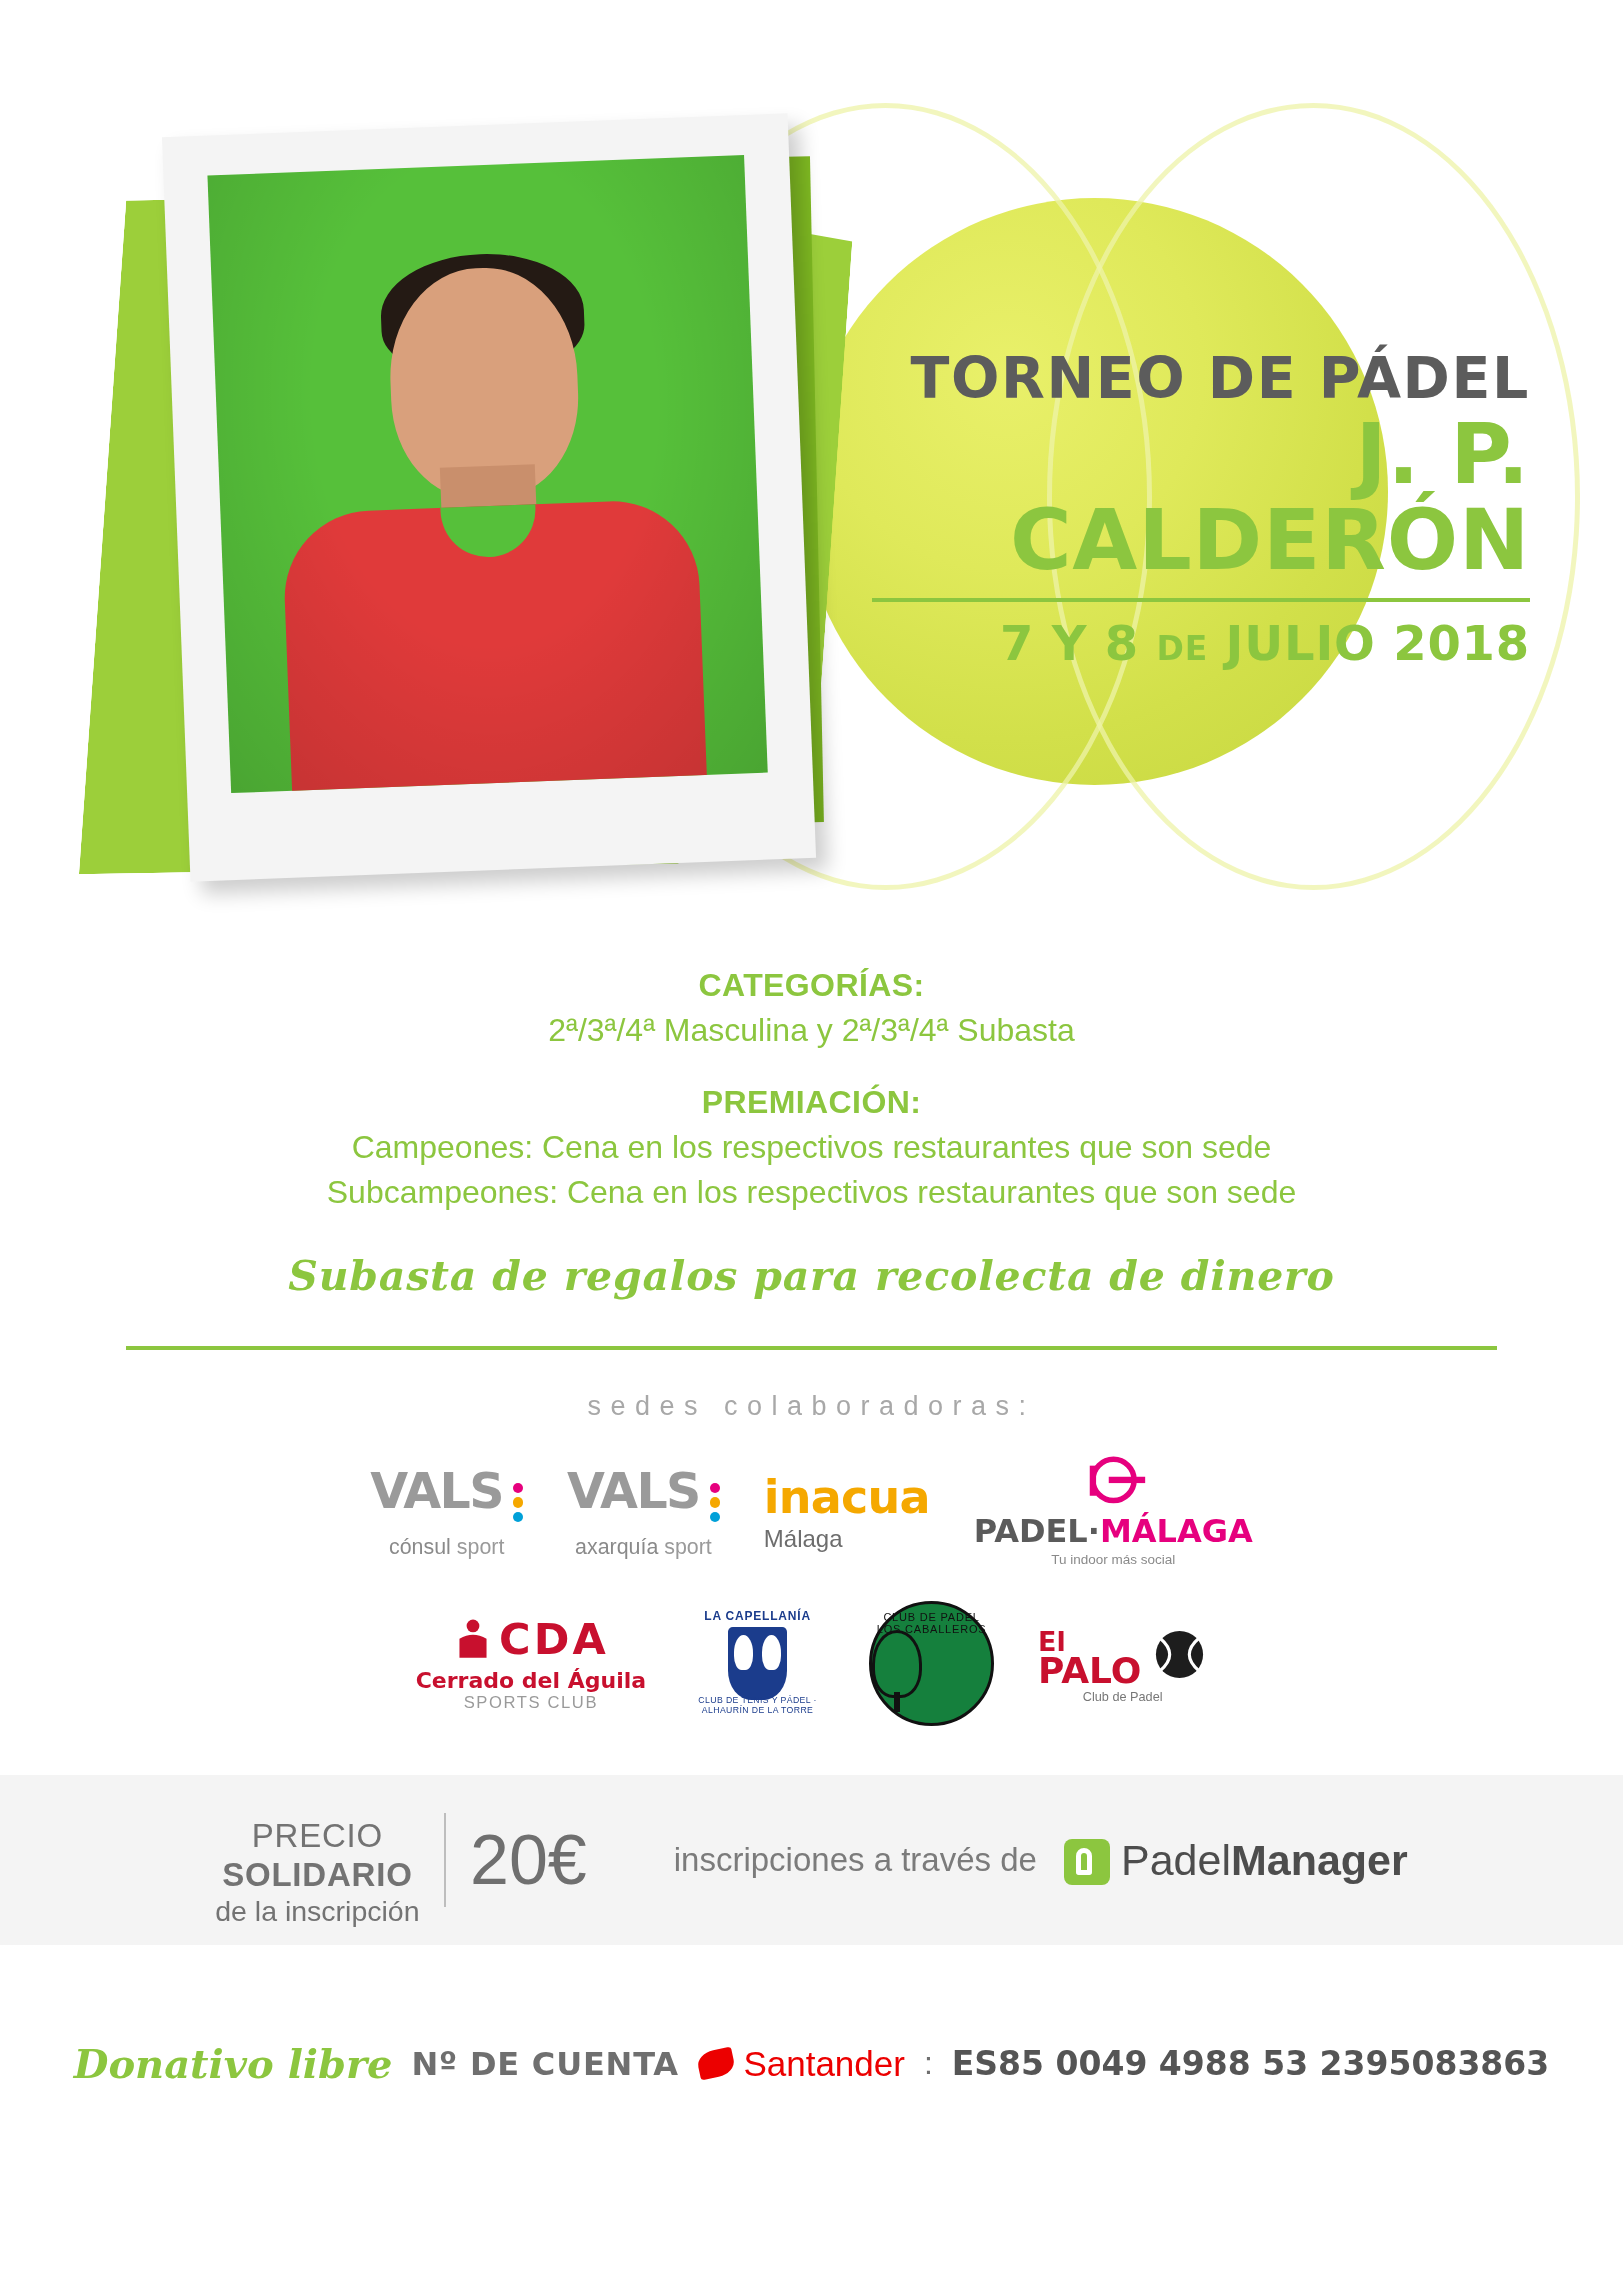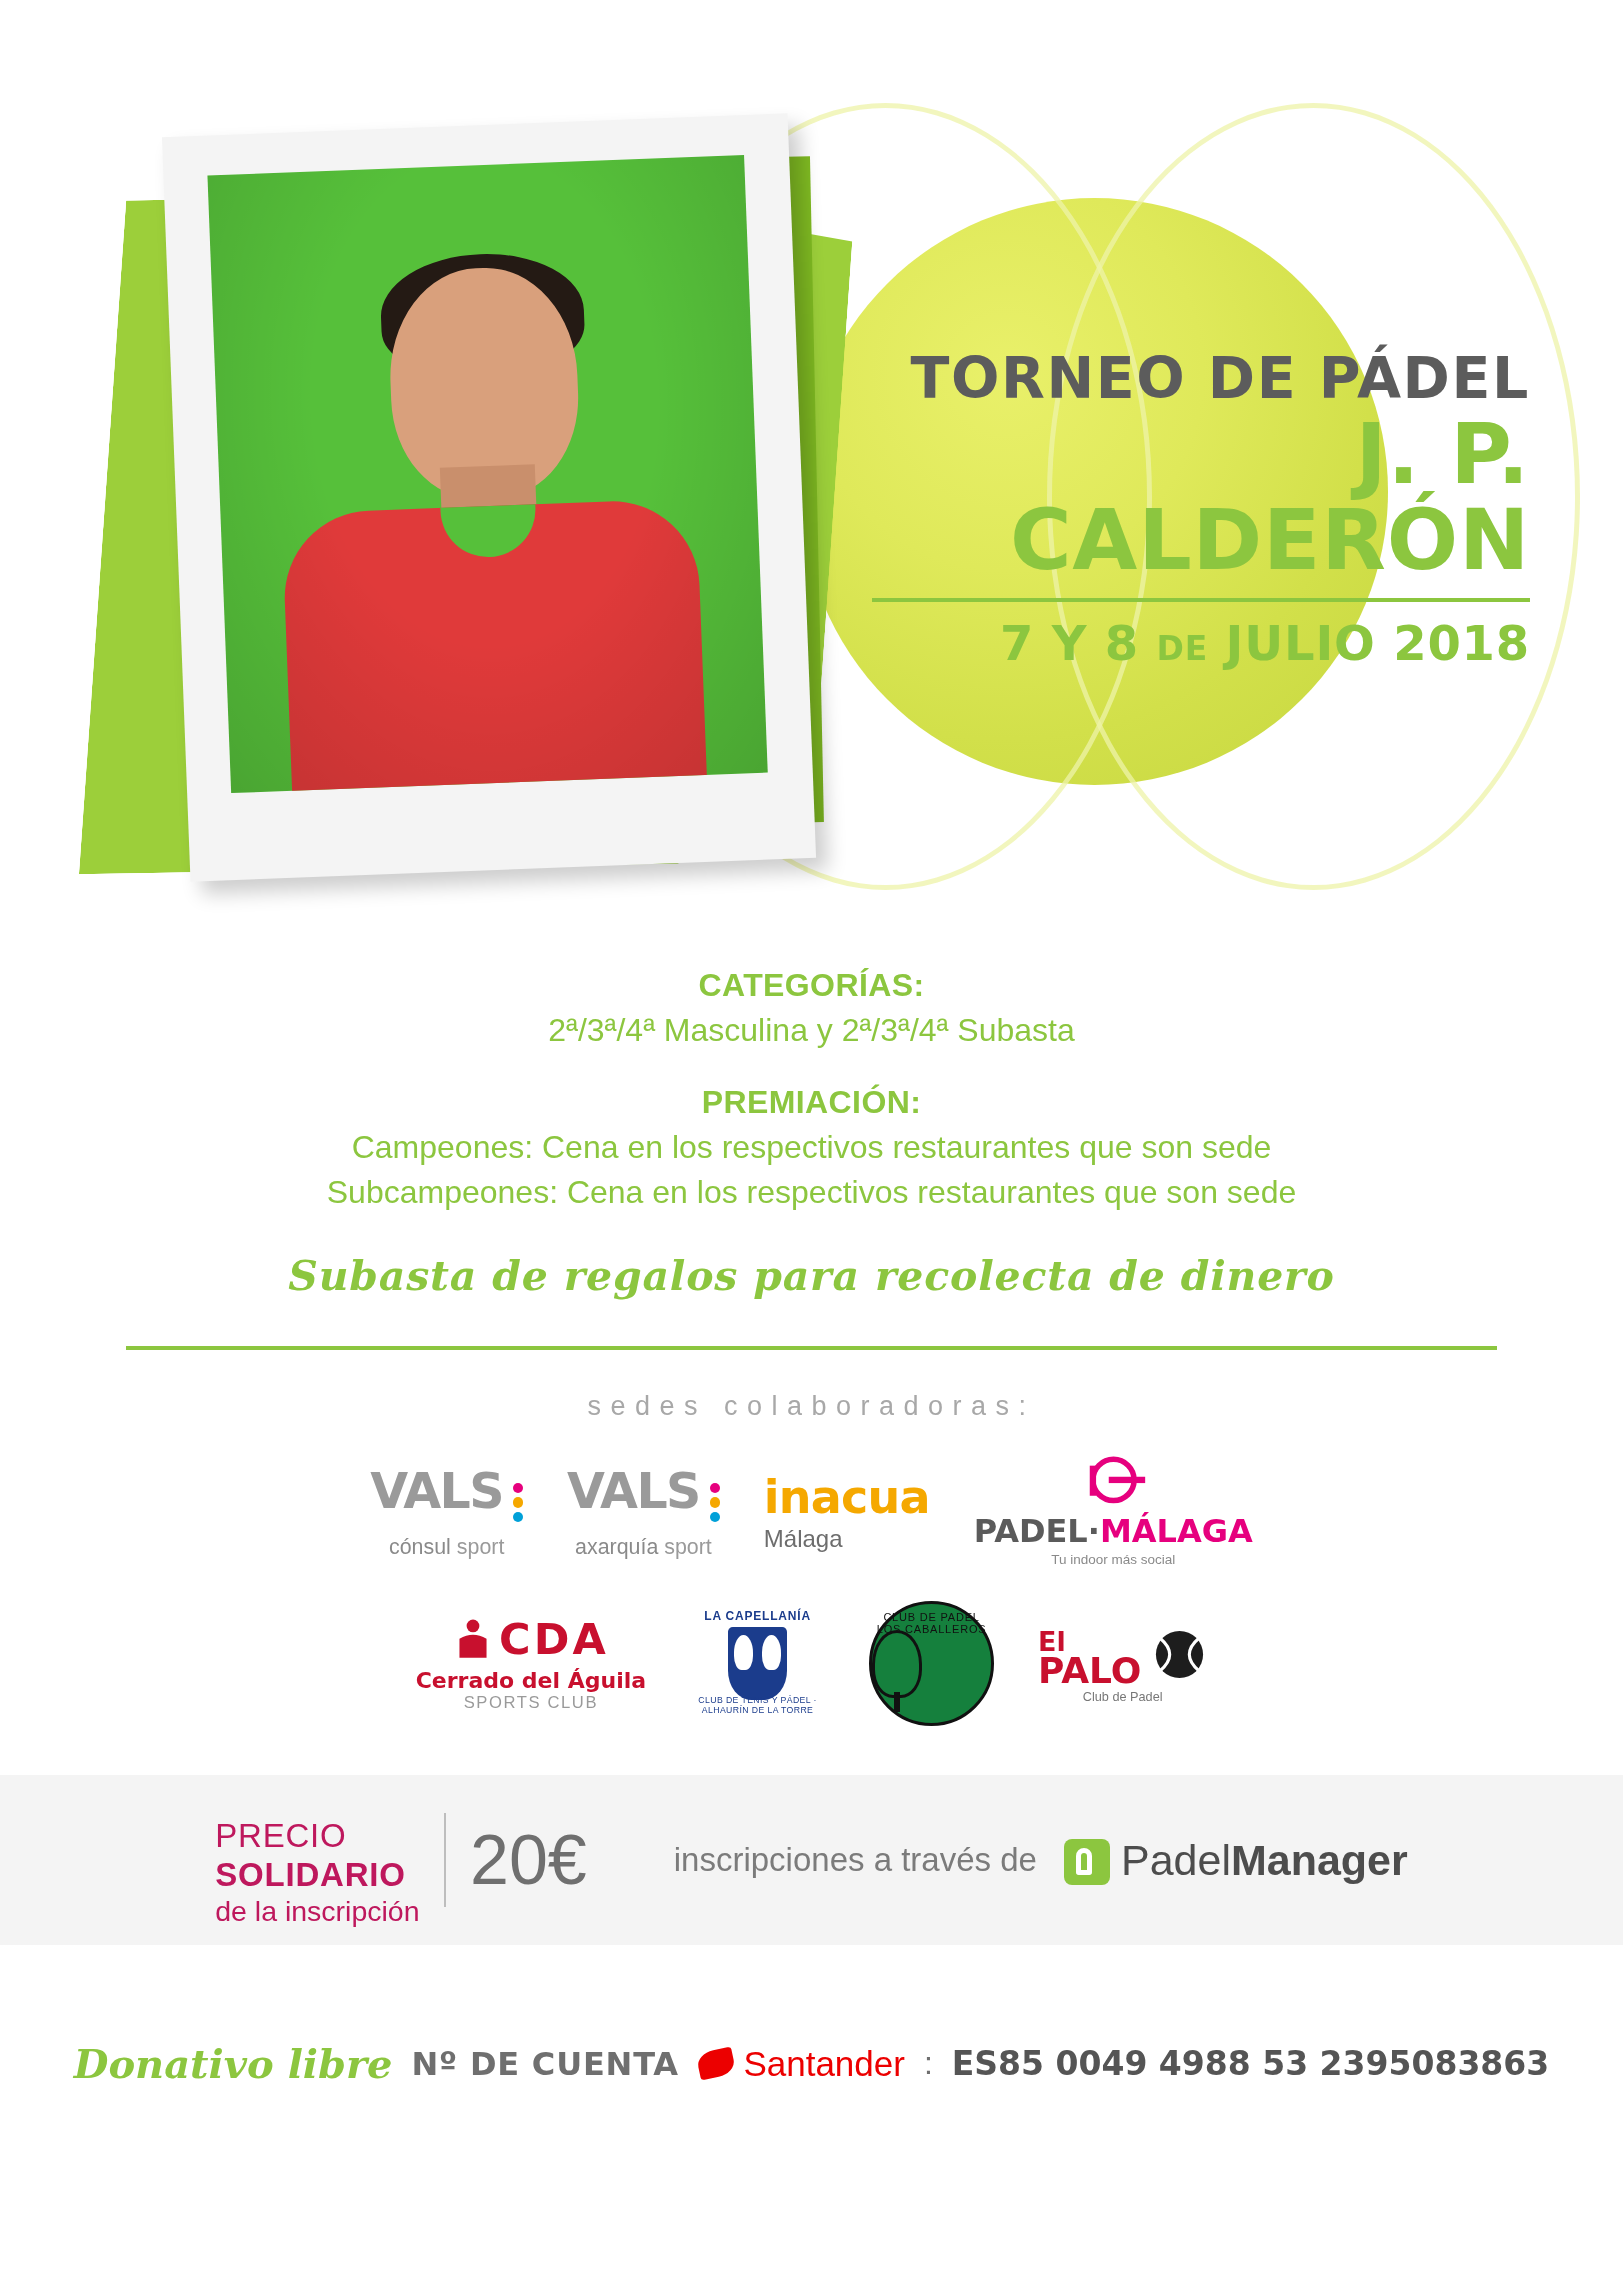--- a/index.html
+++ b/index.html
@@ -396,22 +396,22 @@
     align-items: center;
     justify-content: center;
     gap: 87px;
   }
   .price-left {
     display: flex;
     align-items: center;
     gap: 24px;
   }
   .price-words {
-    text-align: left;
-    color: #be185d;
+    text-align: center;
+    color: #737373;
     line-height: 1.18;
     margin-top: 25px;
   }
   .price-words .l1 { font-size: 33px; letter-spacing: 0.8px; }
   .price-words .l2 { font-size: 33px; font-weight: bold; letter-spacing: 0.8px; }
   .price-words .l3 { font-size: 28.5px; }
   .price-sep {
     width: 2.4px;
     height: 94px;
     background: #bdbdbd;

